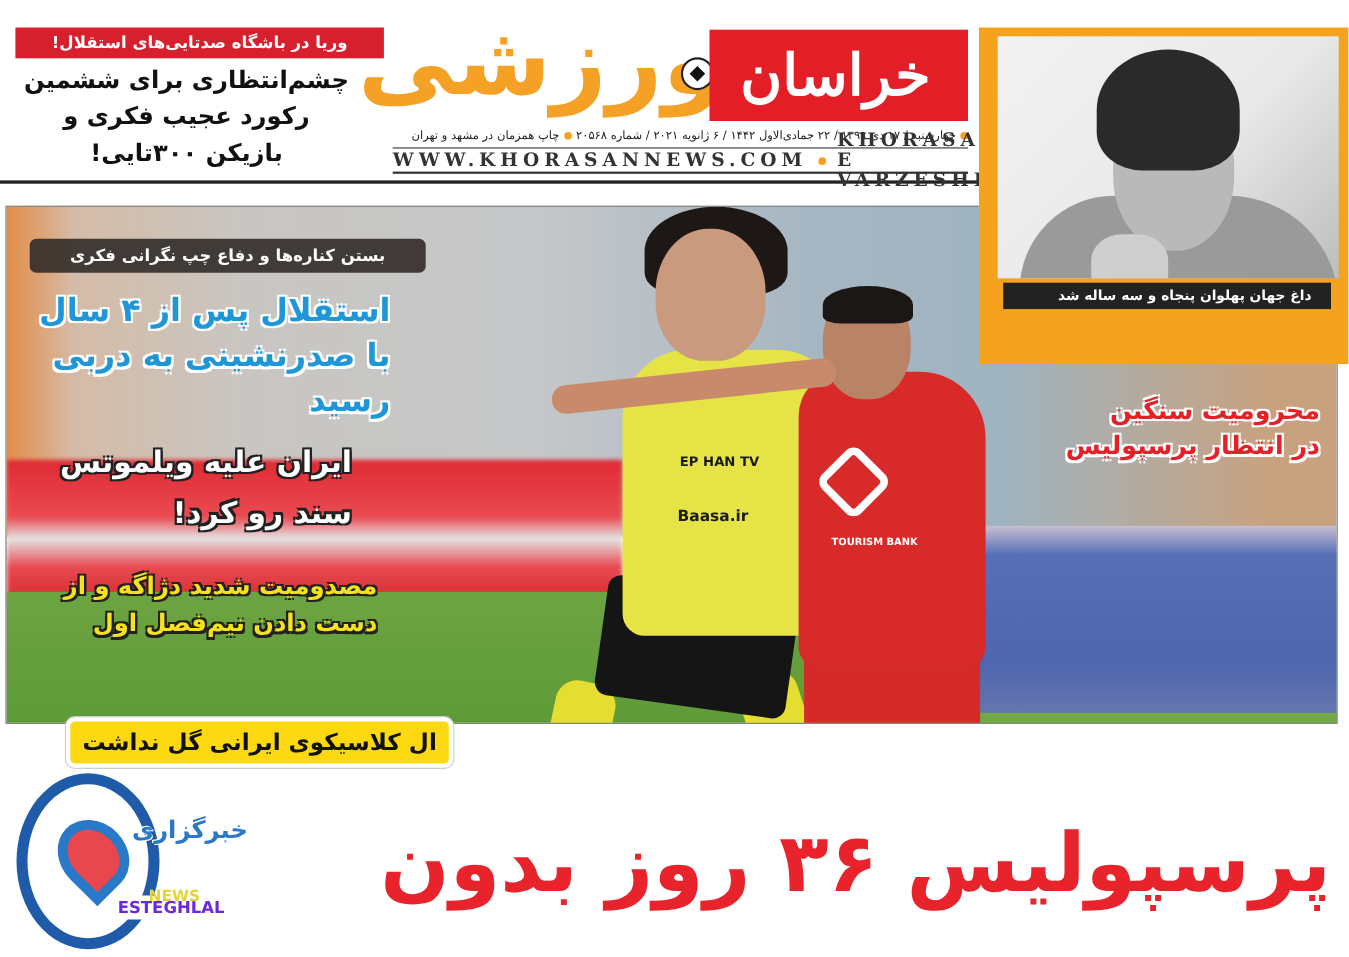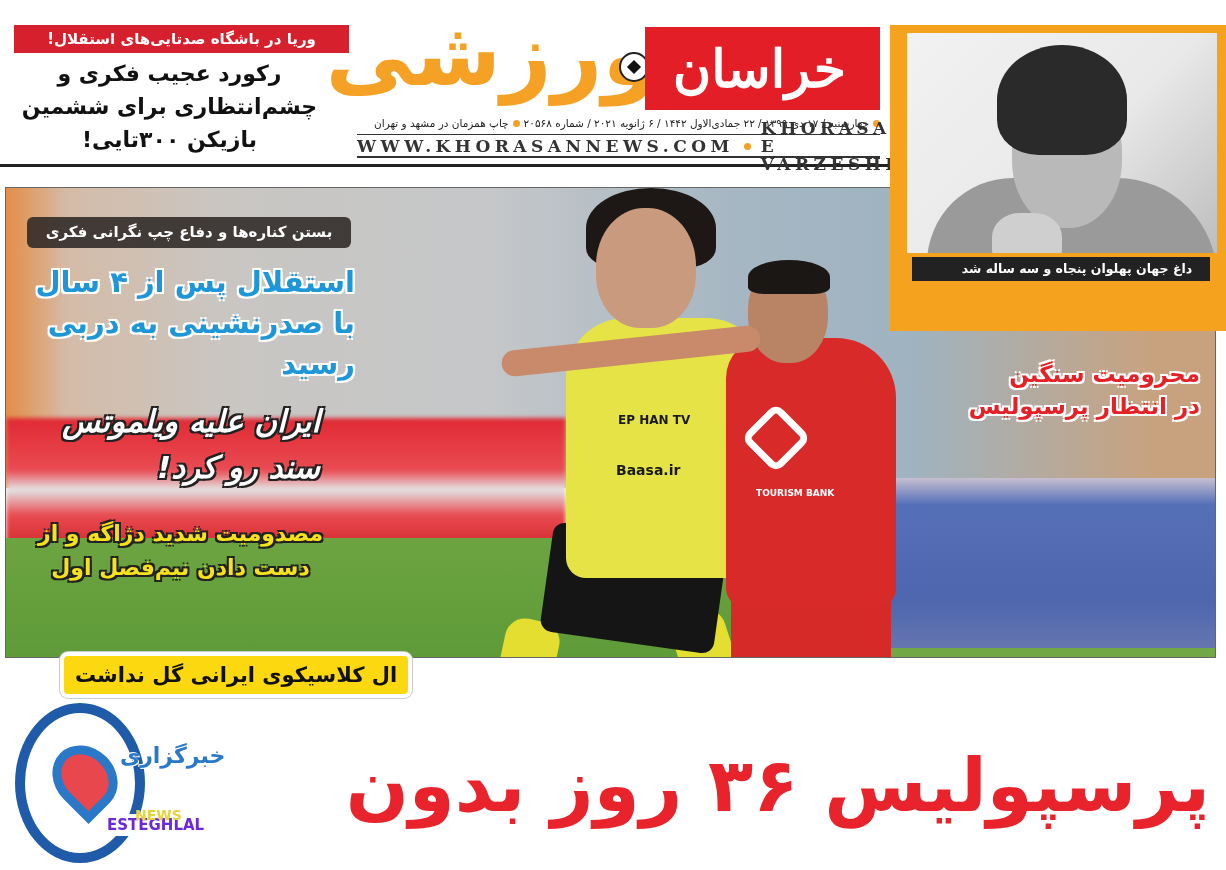--- a/index.html
+++ b/index.html
@@ -97,37 +97,36 @@
   .player-red-leg2 { position: absolute; left: 835px; top: 470px; width: 48px; height: 150px; background: #c98062; transform: rotate(-12deg); border-radius: 18px; }
   .arm { position: absolute; left: 495px; top: 150px; width: 260px; height: 26px; background: #c98a6c; border-radius: 14px; transform: rotate(-6deg); }
   .jersey-text { position: absolute; color: #1a1a1a; font-weight: bold; font-family: "DejaVu Sans", sans-serif; direction: ltr; }
   .jersey-ephan { left: 612px; top: 225px; font-size: 12px; }
   .jersey-baasa { left: 610px; top: 274px; font-size: 14px; }
   .jersey-tourism { left: 750px; top: 300px; font-size: 9px; color: #fff; }
   .jersey-logo { position: absolute; left: 745px; top: 225px; width: 50px; height: 50px; border: 7px solid #fff; border-radius: 10px; transform: rotate(45deg); }
 
   
   .kicker-dark {
-    position: absolute; left: 27px; top: 217px; width: 324px; height: 31px;
+    position: absolute; left: 27px; top: 217px; width: 360px; height: 31px;
     background: rgba(45,40,38,0.88); border-radius: 6px;
     color: #fff; font-weight: bold; font-size: 15px; text-align: center; line-height: 31px;
   }
   .headline-blue {
     position: absolute; left: 20px; top: 262px; width: 335px; text-align: right;
     color: #1e96d8; font-weight: bold; font-size: 29px; line-height: 41px;
     text-shadow: 0 0 2px #fff, 0 0 3px #fff, 2px 2px 0 #fff, -2px -2px 0 #fff, 2px -2px 0 #fff, -2px 2px 0 #fff;
   }
   .headline-white {
     position: absolute; left: 20px; top: 398px; width: 300px; text-align: right;
-    color: #fff; font-weight: bold; font-size: 31px; line-height: 46px;
+    color: #fff; font-weight: bold; font-size: 27px; line-height: 46px;
     text-shadow: 0 0 2px #222, 2px 2px 0 #222, -2px -2px 0 #222, 2px -2px 0 #222, -2px 2px 0 #222;
-    font-style: italic;
   }
   .headline-yellow {
-    position: absolute; left: 18px; top: 517px; width: 325px; text-align: center;
+    position: absolute; left: 18px; top: 517px; width: 325px; text-align: right;
     color: #f6e11d; font-weight: bold; font-size: 22px; line-height: 34px;
     text-shadow: 0 0 2px #222, 2px 2px 0 #222, -2px -2px 0 #222, 2px -2px 0 #222, -2px 2px 0 #222;
   }
   .pill-yellow {
     position: absolute; left: 60px; top: 652px; width: 352px; height: 46px;
     background: #fbd80f; border: 4px solid #fff; border-radius: 8px;
     color: #111; font-weight: bold; font-size: 21px; text-align: center; line-height: 38px;
     box-shadow: 0 0 0 1px #ccc;
   }
   .headline-red-right {
@@ -165,22 +164,22 @@
     color: #fff; font-weight: bold; font-size: 12.5px; text-align: center; line-height: 24px; padding-left: 32px; }
   .portrait-headline { position: absolute; left: 10px; top: 260px; width: 320px; text-align: center;
     color: #111; font-weight: bold; font-size: 23px; line-height: 40px; }
 </style>
 </head>
 <body>
 
 <div class="teaser">
   <div class="teaser-kicker">وریا در باشگاه صدتایی‌های استقلال!</div>
   <div class="teaser-headline">
+    <span class="teaser-line">چشم‌انتظاری برای ششمین</span>
     <span class="teaser-line">رکورد عجیب فکری و</span>
-    <span class="teaser-line">چشم‌انتظاری برای ششمین</span>
     <span class="teaser-line">بازیکن ۳۰۰تایی!</span>
   </div>
 </div>
 <div class="teaser-rule"></div>
 
 <div class="masthead">
   <div class="mast-orange">ورزشی</div>
   <div class="mast-ball">
       <div class="mast-ball-dot"></div>
     </div>

